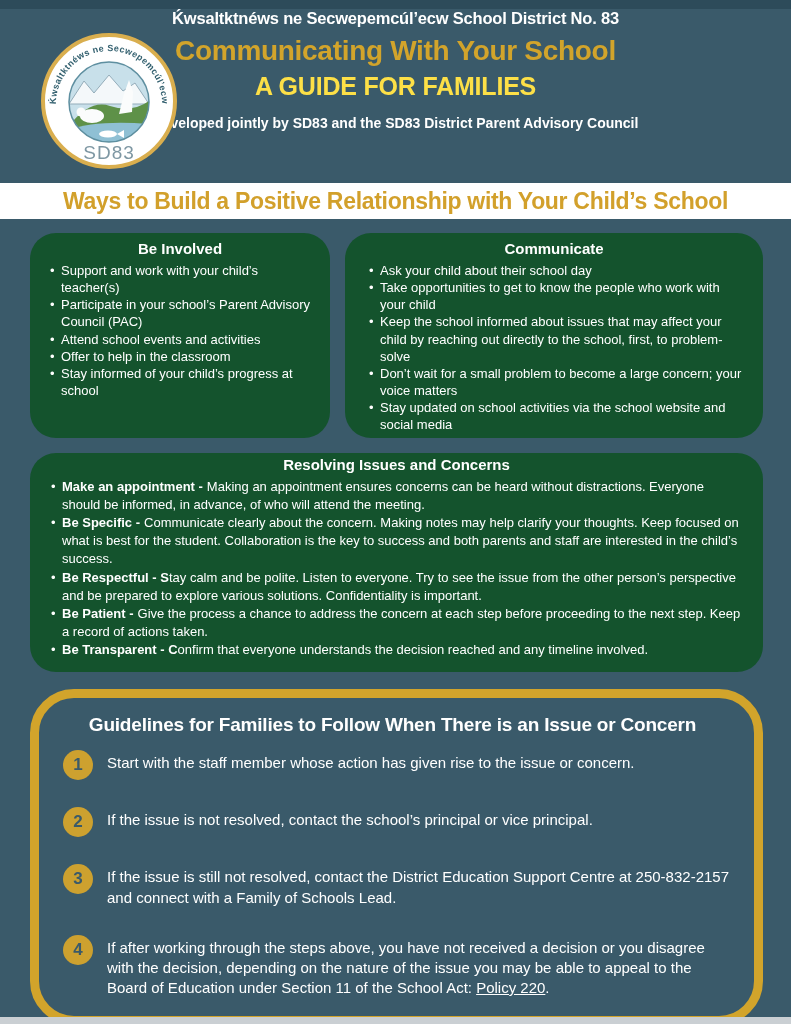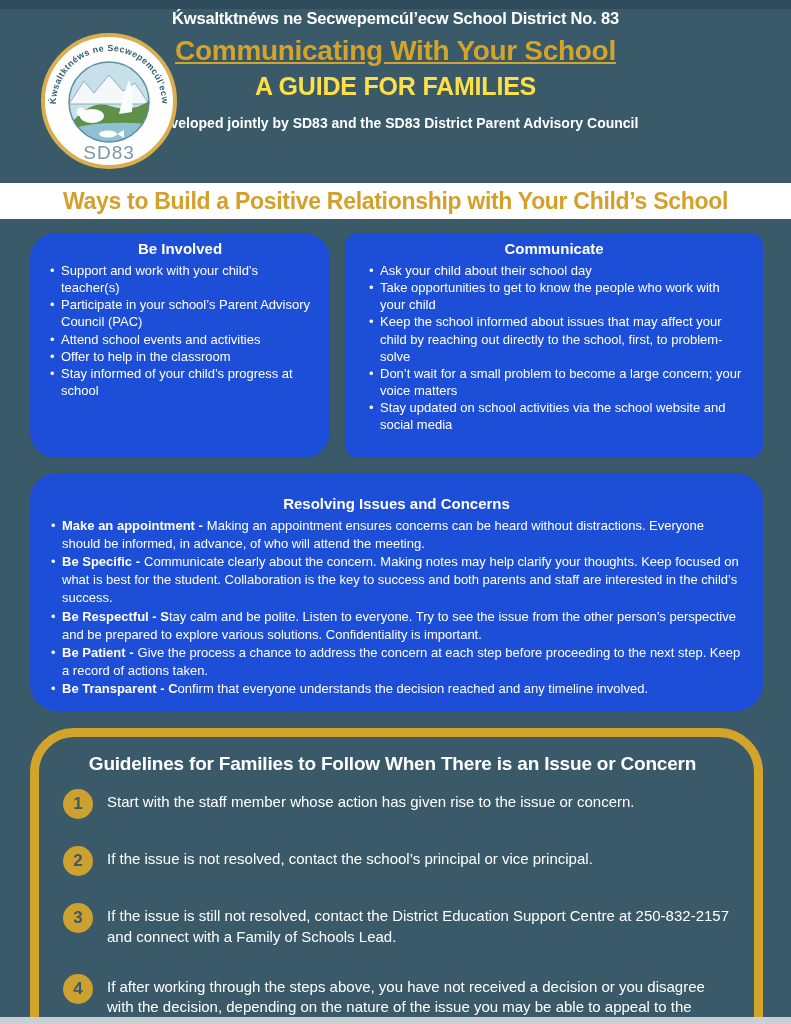--- a/index.html
+++ b/index.html
@@ -8,38 +8,38 @@
     background:#3A5A6A;
     font-family:"Liberation Sans","DejaVu Sans",sans-serif;
     -webkit-font-smoothing:antialiased;
   }
   
   .top-edge{height:9px;background:#2D4B5A;}
   .header{position:relative;height:174px;}
   .logo{position:absolute;left:40px;top:23px;}
   .header-text{text-align:center;color:#FFFFFF;}
   .district-line{font-size:16.5px;font-weight:bold;letter-spacing:-0.2px;}
-  .main-title{font-size:28px;font-weight:bold;color:#D2A42B;margin-top:7px;letter-spacing:-0.3px;text-decoration:underline;}
+  .main-title{font-size:28px;font-weight:bold;color:#D2A42B;margin-top:7px;letter-spacing:-0.3px;}
   .sub-title{font-size:25px;font-weight:bold;color:#fde047;margin-top:5px;letter-spacing:-0.2px;}
   .developed-line{font-size:14px;font-weight:bold;margin-top:14px;}
   
   .band{height:36px;background:#FFFFFF;display:flex;align-items:center;justify-content:center;}
   .band-title{font-size:23px;font-weight:bold;color:#D2A02B;letter-spacing:-0.3px;}
   
   .content{padding:0 28px 0 30px;}
-  .card{background:#1d4ed8;color:#FFFFFF;border-radius:26px;}
+  .card{background:#14532d;color:#FFFFFF;border-radius:26px;}
   .row{display:flex;gap:15px;margin-top:14px;}
   .card-be-involved{width:300px;flex-shrink:0;padding:7px 16px 12px 16px;box-sizing:border-box;}
-  .card-communicate{flex:1;padding:7px 20px 24px 20px;box-sizing:border-box;border-radius:13px;}
+  .card-communicate{flex:1;padding:7px 20px 4px 20px;box-sizing:border-box;}
   .card h3{margin:0 0 5px 0;font-size:15px;text-align:center;font-weight:bold;}
   ul.bullets{list-style:none;margin:0;padding:0 0 0 15px;font-size:13px;line-height:1.32;}
   ul.bullets li{position:relative;}
   ul.bullets li::before{content:"\2022";position:absolute;left:-11px;font-size:13px;}
   
-  .card-resolving{margin-top:15px;padding:22px 18px 13px 18px;box-sizing:border-box;border-radius:27px;}
+  .card-resolving{margin-top:15px;padding:3px 18px 13px 18px;box-sizing:border-box;}
   .card-resolving ul.bullets{font-size:13px;line-height:1.4;padding-left:14px;}
   .lead{font-weight:bold;margin-right:4px;}
   
   .guidelines{margin-top:17px;border:9px solid #D2A42B;border-radius:44px;
               padding:12px 22px 18px 14px;color:#FFFFFF;}
   .guidelines-title{font-size:19px;font-weight:bold;text-align:center;margin:4px 0 14px 0;letter-spacing:-0.2px;}
   .step{display:flex;align-items:flex-start;margin-top:14px;}
   .step:first-of-type{margin-top:0;}
   .step-circle{width:30px;height:30px;border-radius:50%;background:#CDA12F;color:#3A5A6A;
                display:flex;align-items:center;justify-content:center;

